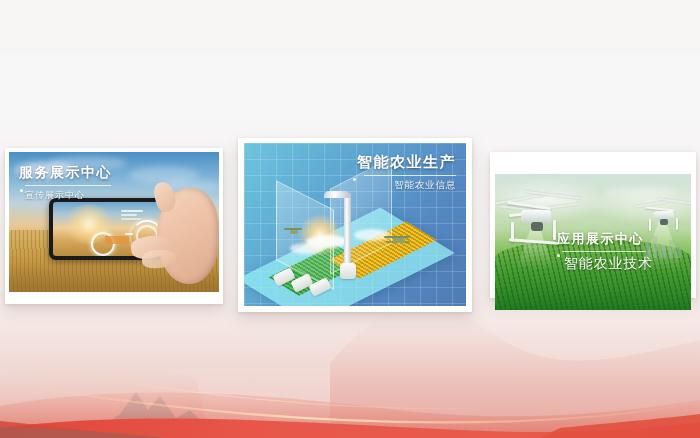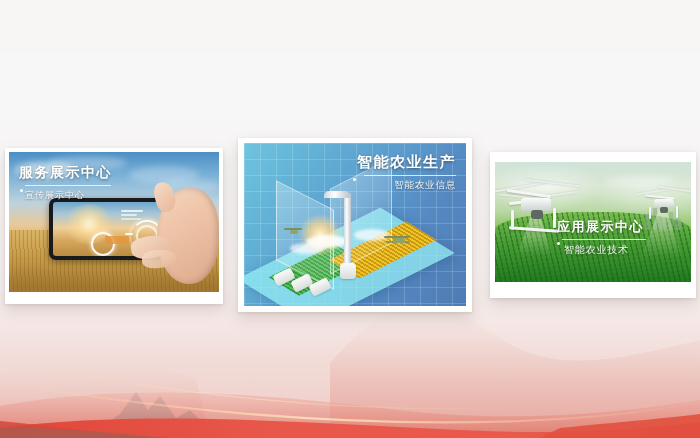--- a/index.html
+++ b/index.html
@@ -115,21 +115,21 @@
      background:radial-gradient(circle,rgba(255,246,210,1) 0%,rgba(255,216,140,.8) 30%,rgba(255,190,110,0) 70%);}
   .pole{position:absolute;background:linear-gradient(90deg,#cfd8de,#fefefe 40%,#b9c4cb);border-radius:2px;}
   .drone2{position:absolute;}
   .drone2 .rotor{position:absolute;height:2px;background:#7e8f5c;border-radius:1px;}
   .drone2 .body{position:absolute;background:#8fa36a;border-radius:2px;}
   .roll{position:absolute;background:linear-gradient(180deg,#fbfbfb,#d8ddd8);border-radius:3px;
      box-shadow:0 1px 2px rgba(0,40,60,.22);}
 
   
   #card3{left:490px;top:152px;width:206px;height:146px;padding:5px;box-sizing:border-box;}
-  #card3 .inner{left:5px;top:10px;width:196px;height:120px;
+  #card3 .inner{left:5px;top:22px;width:196px;height:136px;
     background:linear-gradient(180deg,#cfe3d8 0%,#d8e6d2 20%,#bcd9a8 40%,#8cc463 55%,#55a63a 72%,#2f8a28 100%);}
   .field3{position:absolute;left:0;bottom:0;width:196px;height:70px;
     background:
       repeating-linear-gradient(77deg,rgba(20,90,20,.45) 0px,rgba(20,90,20,.45) 1.5px,rgba(0,0,0,0) 1.5px,rgba(0,0,0,0) 5px),
       linear-gradient(180deg,#79bc4f 0%,#479c33 45%,#207a1f 100%);
     border-radius:46% 46% 0 0 / 26% 26% 0 0;}
   .haze3{position:absolute;border-radius:50%;background:radial-gradient(ellipse,rgba(255,255,255,.75) 0%,rgba(255,255,255,0) 70%);}
   .beam{position:absolute;background:linear-gradient(180deg,rgba(255,255,235,.62),rgba(255,255,235,0));}
   .city{position:absolute;background:rgba(140,170,150,.55);}
   .drone3{position:absolute;}
@@ -325,18 +325,18 @@
         <div class="hull" style="left:19px;top:13px;width:20px;height:9px;"></div>
         <div class="cam" style="left:25px;top:21px;width:8px;height:6px;border-radius:2px;"></div>
         <div class="arm" style="left:14px;top:21px;width:2px;height:12px;"></div>
         <div class="arm" style="left:41px;top:20px;width:2px;height:12px;"></div>
       </div>
 
       <div class="overlay-text" style="left:62px;top:56px;">
         <div class="ct-dot" style="left:0px;top:24px;"></div>
         <div class="ct-title" style="font-size:13px;letter-spacing:1.5px;">应用展示中心</div>
         <div class="ct-rule" style="width:84px;margin-left:5px;"></div>
-        <div class="ct-sub" style="font-size:10px;letter-spacing:.8px;margin-left:7px;">智能农业技术</div>
+        <div class="ct-sub" style="font-size:14px;letter-spacing:.8px;margin-left:7px;">智能农业技术</div>
       </div>
     </div>
   </div>
 
 </div>
 
 </body></html>

